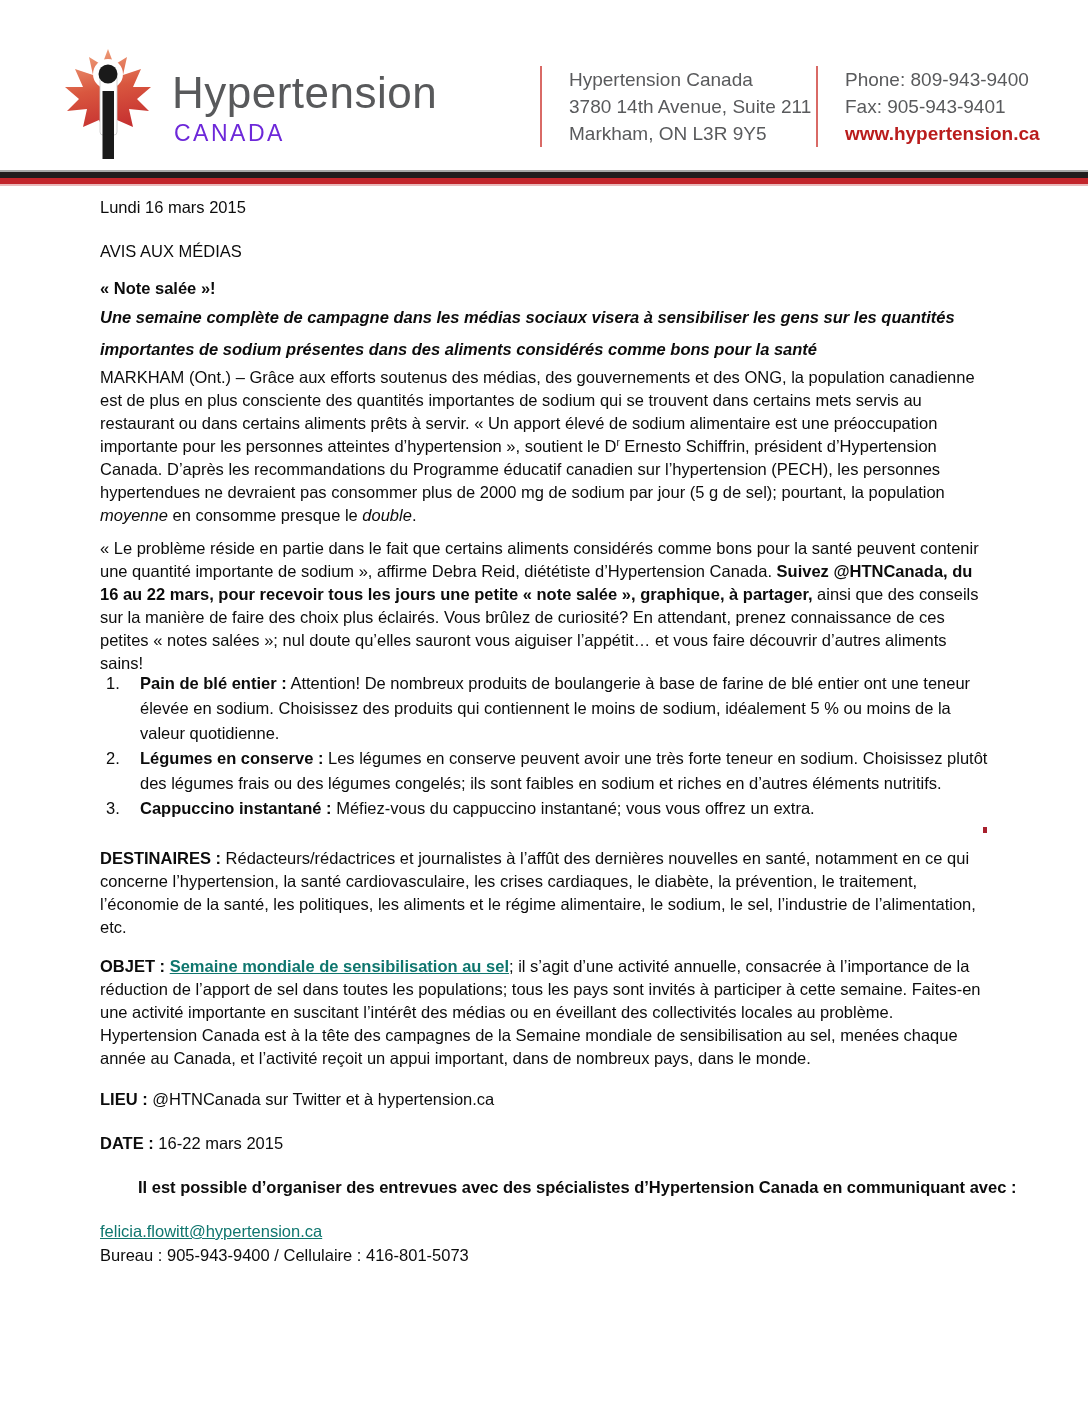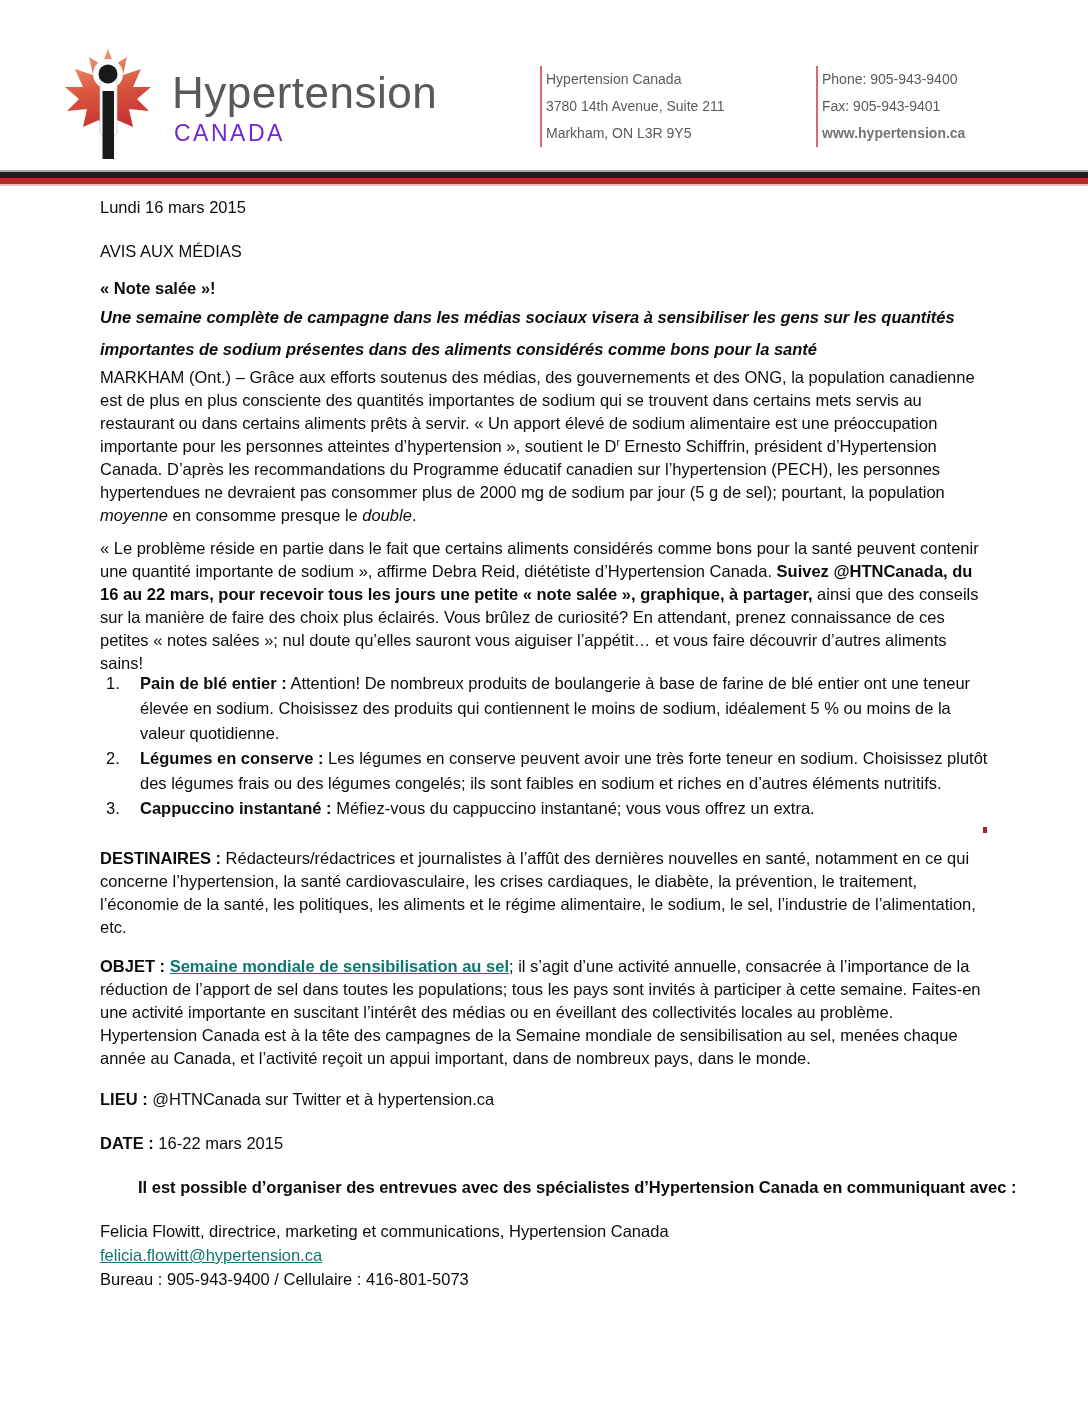--- a/index.html
+++ b/index.html
@@ -7,25 +7,25 @@
     width:1088px;height:1408px;position:relative;overflow:hidden;
     font-family:"Liberation Sans", sans-serif;color:#111;
     -webkit-font-smoothing:antialiased;
   }
   
   .logo-wrap{position:absolute;left:58px;top:46px;display:flex;align-items:flex-start;}
   .logo-svg{width:100px;height:120px;display:block;}
   .brand-text{margin-left:14px;margin-top:22px;}
   .brand-line1{font-size:44px;color:#58595b;letter-spacing:.5px;font-weight:400;}
   .brand-line2{font-size:23px;color:#6d28d9;letter-spacing:2.5px;margin-top:2px;font-weight:400;margin-left:2px;}
-  .hdr-col{position:absolute;top:66px;padding-left:4px;border-left:2px solid #d96a66;
-           font-size:14px;line-height:27px;color:#595a5c;}
+  .hdr-col{position:absolute;top:66px;padding-left:27px;border-left:2px solid #d96a66;
+           font-size:19px;line-height:27px;color:#595a5c;}
   .hdr-col.addr{left:540px;}
   .hdr-col.phone{left:816px;}
-  .hdr-website{font-weight:bold;color:#737373;}
+  .hdr-website{font-weight:bold;color:#b91c1c;}
   .rule{position:absolute;left:0;width:1088px;}
   .rule-gray{top:170px;height:2px;background:#a8a8a8;}
   .rule-black{top:172px;height:6px;background:#221d1e;}
   .rule-red{top:178px;height:6px;background:#c2252b;}
   .rule-fade{top:184px;height:2px;background:#e9b9ba;}
   
   .tb{position:absolute;left:100px;width:890px;font-size:16.5px;line-height:23px;color:#0c0c0c;}
   .b{font-weight:bold;}
   .i{font-style:italic;}
   .sup{font-size:10px;vertical-align:super;line-height:0;}
@@ -60,21 +60,21 @@
   </div>
 </div>
 
 <div class="hdr-col addr">
   <div>Hypertension Canada</div>
   <div>3780 14th Avenue, Suite 211</div>
   <div>Markham, ON L3R 9Y5</div>
 </div>
 
 <div class="hdr-col phone">
-  <div>Phone:  905-943-9400</div>
+  <div>Phone:  809-943-9400</div>
   <div>Fax: 905-943-9401</div>
   <div class="hdr-website">www.hypertension.ca</div>
 </div>
 
 <div class="rule rule-gray"></div>
 <div class="rule rule-black"></div>
 <div class="rule rule-red"></div>
 <div class="rule rule-fade"></div>
 
 <div class="tb" style="top:196px;">Lundi 16 mars 2015</div>
@@ -107,16 +107,15 @@
 
 <div class="tb" style="top:955px;"><span class="b">OBJET : </span><a href="#" class="doc-link b">Semaine mondiale de sensibilisation au sel</a><span>; il s’agit d’une activité annuelle, consacrée à l’importance de la réduction de l’apport de sel dans toutes les populations; tous les pays sont invités à participer à cette semaine. Faites-en une activité importante en suscitant l’intérêt des médias ou en éveillant des collectivités locales au problème. Hypertension Canada est à la tête des campagnes de la Semaine mondiale de sensibilisation au sel, menées chaque année au Canada, et l’activité reçoit un appui important, dans de nombreux pays, dans le monde.</span></div>
 
 <div class="tb" style="top:1088px;"><span class="b">LIEU :</span><span> @HTNCanada sur Twitter et à hypertension.ca</span></div>
 
 <div class="tb" style="top:1132px;"><span class="b">DATE :</span><span> 16-22 mars 2015</span></div>
 
 <div class="tb" style="top:1176px;margin-left:38px;"><span class="b">Il est possible d’organiser des entrevues avec des spécialistes d’Hypertension Canada en communiquant avec :</span></div>
 
 <div class="tb" style="top:1219px;line-height:24px;">
-  <div>Felicia Flowitt, directrice, marketing et communications, Hypertension Canada</div>
   <div><a href="#" class="doc-link">felicia.flowitt@hypertension.ca</a></div>
   <div>Bureau : 905-943-9400 / Cellulaire : 416-801-5073</div>
 </div>
 
 </body></html>

